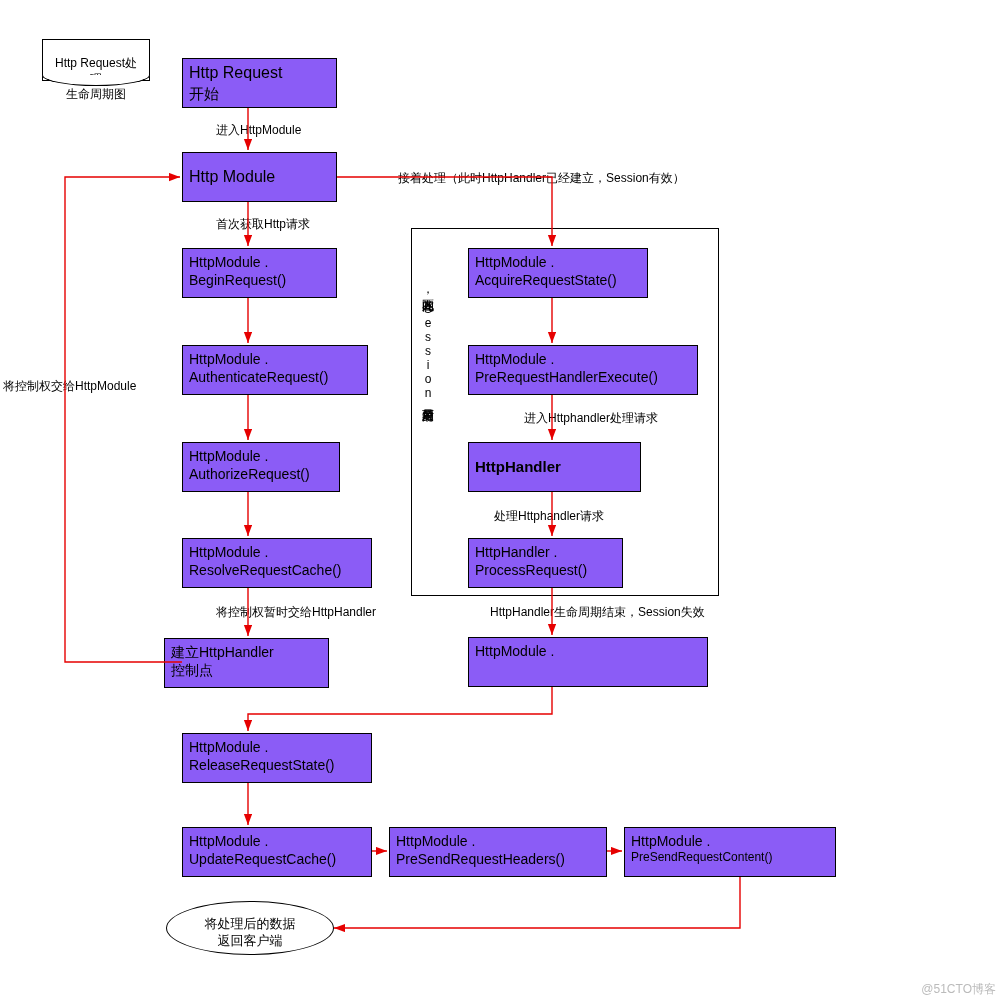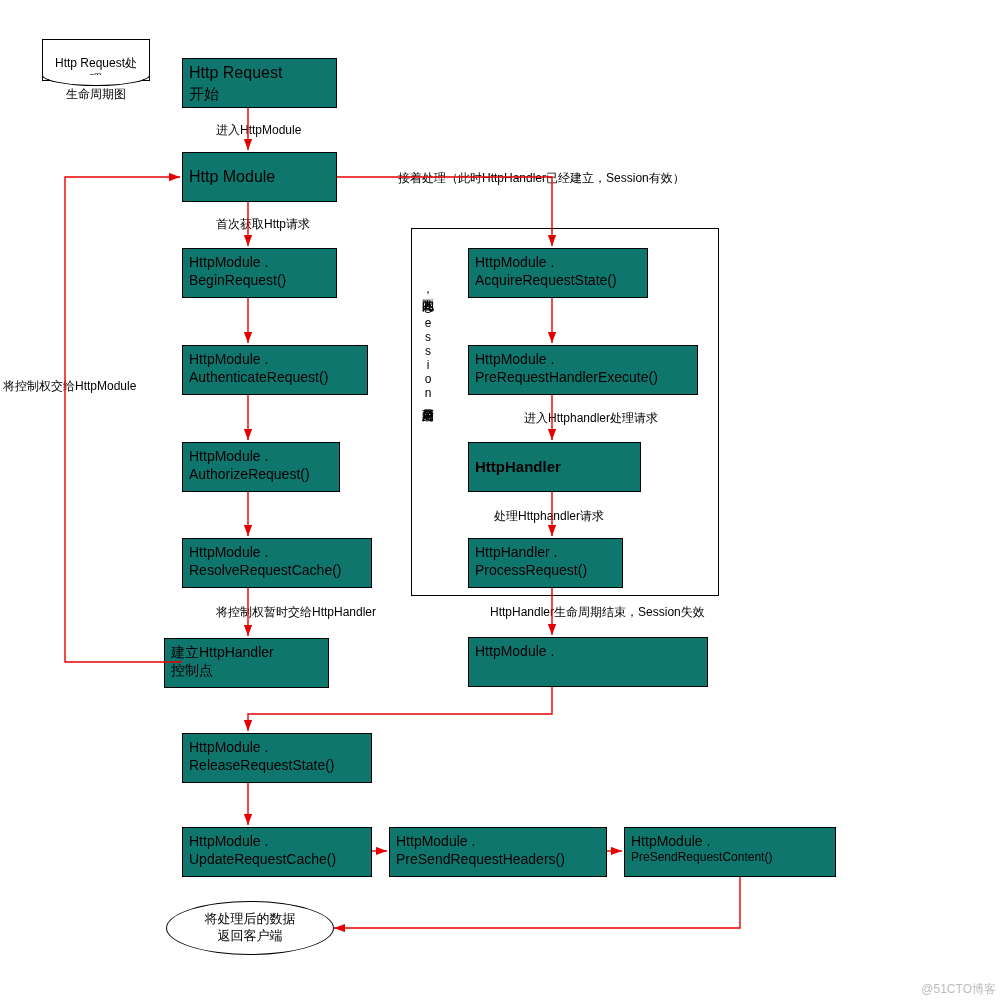--- a/index.html
+++ b/index.html
@@ -9,21 +9,21 @@
     height: 1004px;
     background: #ffffff;
     font-family: Arial, sans-serif;
     font-size: 13px;
     color: #000;
     position: relative;
   }
   .box {
     position: absolute;
     border: 1px solid #000;
-    background: #0f766e;
+    background: #8b5cf6;
     padding: 4px 6px;
     box-sizing: border-box;
     line-height: 1.3;
   }
   .label {
     position: absolute;
     font-size: 12px;
     white-space: nowrap;
   }
   .vlabel {
@@ -31,21 +31,21 @@
     font-size: 12px;
     writing-mode: vertical-rl;
     text-orientation: upright;
     white-space: nowrap;
   }
   .ellipse {
     position: absolute;
     border: 1px solid #000;
     border-radius: 50%;
     display: flex;
-    align-items: center;
+    align-items: flex-end;
     justify-content: center;
     text-align: center;
     padding: 4px;
     box-sizing: border-box;
     line-height: 1.3;
   }
   .note {
     position: absolute;
     border: 1px solid #000;
     background: #fff;

